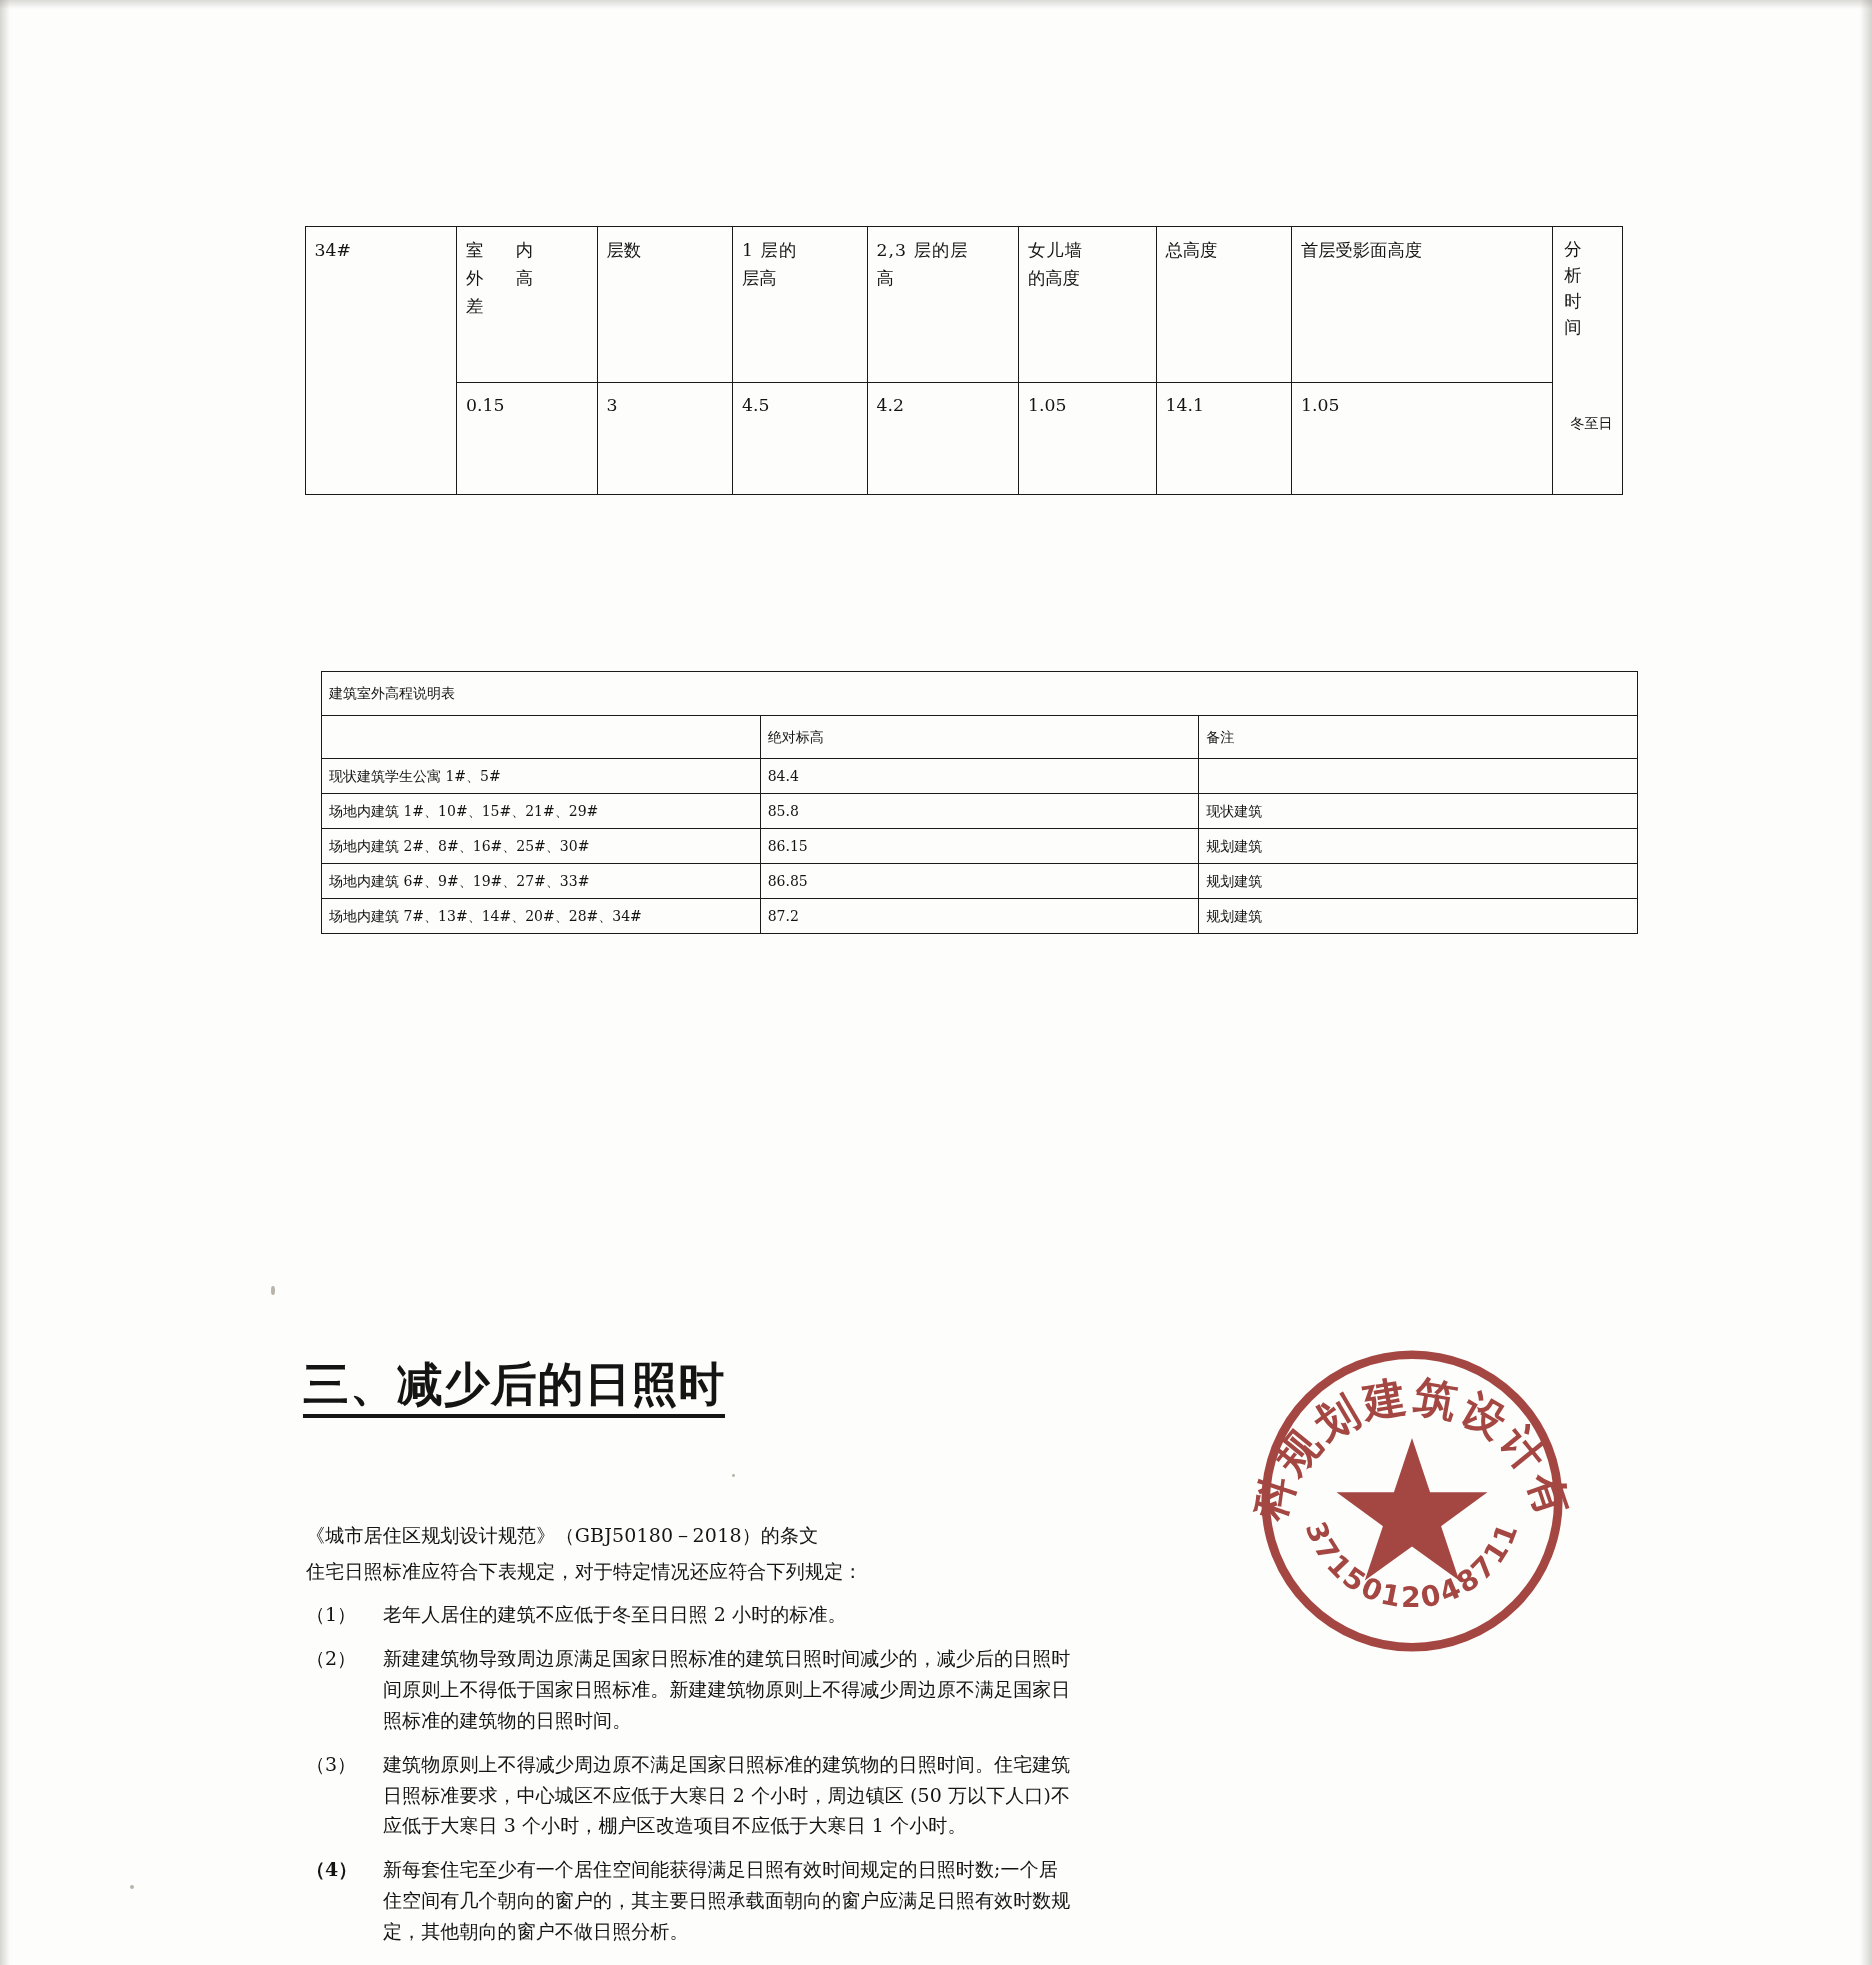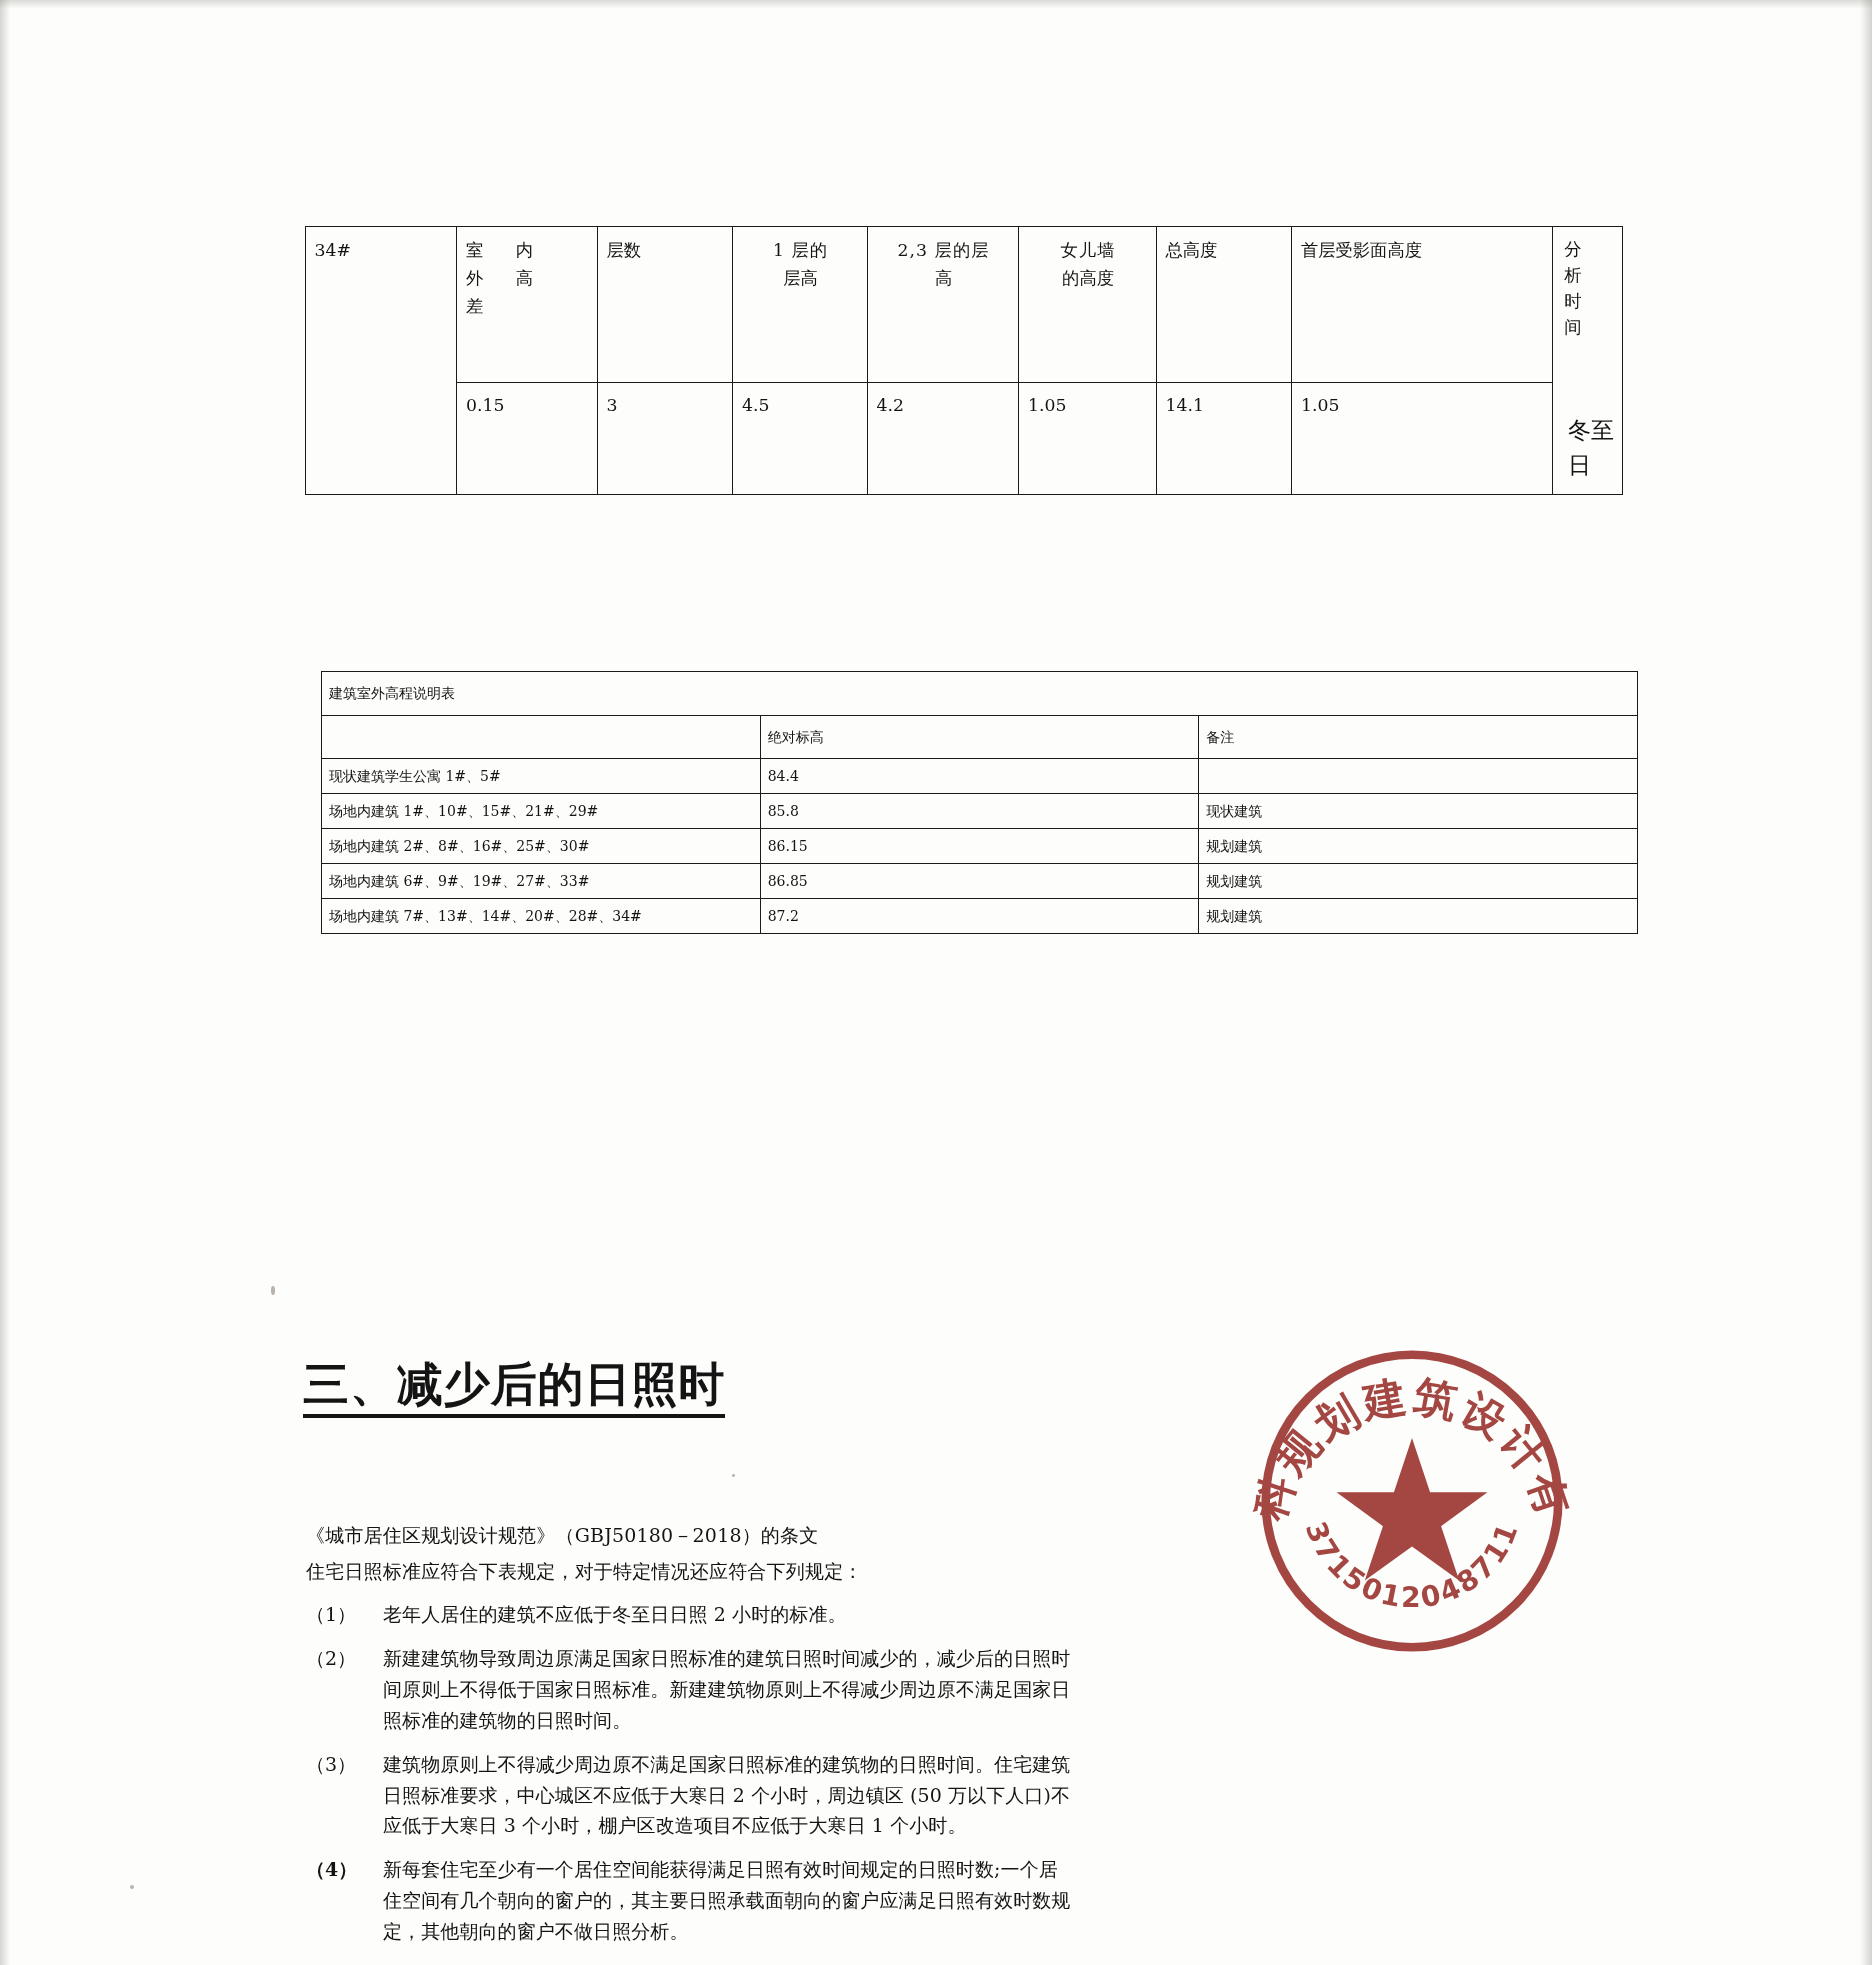--- a/index.html
+++ b/index.html
@@ -57,21 +57,21 @@
   
   .stack-just { display: block; }
   .stack-just span.ln {
     display: flex;
     justify-content: space-between;
     width: 67px;
   }
   .stack-just span.ln.single { justify-content: flex-start; }
 
   .wrap2 { display:block; }
-  .wrap2 .l1, .wrap2 .l2 { display:block;text-align:center; }
+  .wrap2 .l1, .wrap2 .l2 { display:block; }
   .wrap2 .l1 { letter-spacing: 0.06em; }
 
   
   .vert {
     display: block;
     width: 23px;
     text-align: center;
     line-height: 1.52;
   }
 
@@ -236,22 +236,22 @@
       <td>3</td>
       <td>4.5</td>
       <td>4.2</td>
       <td>1.05</td>
       <td>14.1</td>
       <td>1.05</td>
     </tr>
   </tbody>
     </table>
 
-  <div style="position:absolute; left:1568px; top:413px; width:47px; text-align:left;
-              font-size:23px; line-height:1.52; font-family:'DejaVu Serif','Liberation Serif',serif;">冬至日</div>
+  <div style="position:absolute; left:1568px; top:413px; width:47px; text-align:center;
+              font-size:14px; line-height:1.52; font-family:'DejaVu Serif','Liberation Serif',serif;">冬至日</div>
 
   <table class="tbl-elev">
     <tbody>
         <tr class="title-row">
       <td colspan="3">建筑室外高程说明表</td>
     </tr>
     <tr class="head-row">
       <td class="c-name"></td>
       <td class="c-elev">绝对标高</td>
       <td class="c-note">备注</td>

